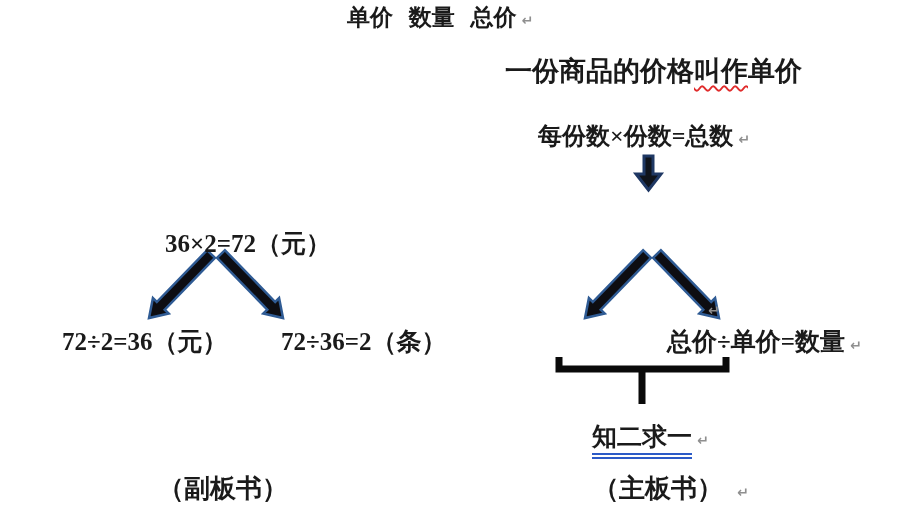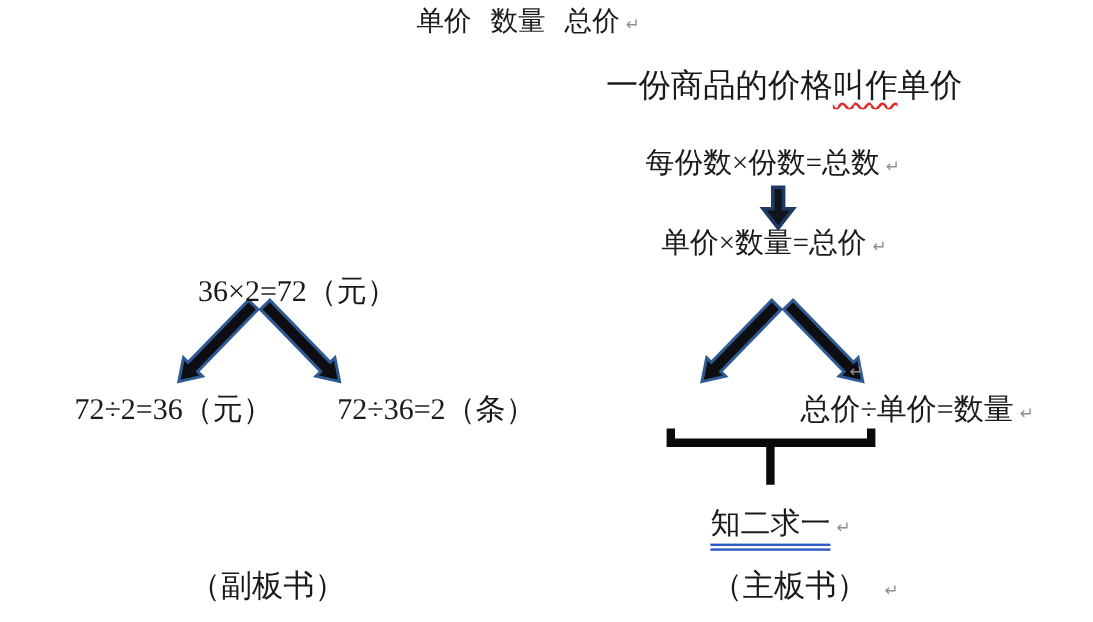--- a/index.html
+++ b/index.html
@@ -3,20 +3,21 @@
 <meta charset="utf-8">
 <style>
   html,body{margin:0;padding:0;background:#ffffff;}
   #canvas{
     position:relative;
     width:911px;height:518px;
     background:#ffffff;
     overflow:hidden;
     font-family:"Liberation Serif","DejaVu Serif",serif;
     color:#1a1a1a;
+    font-weight:bold;
   }
   .txt{position:absolute;white-space:nowrap;line-height:1.25;}
   .t-title   {left:347px;top:4px;  font-size:23px;word-spacing:10px;}
   .t-def     {left:505px;top:55px; font-size:27px;}
   .t-general {left:538px;top:121px;font-size:24px;}
   .t-main    {left:551px;top:188px;font-size:24px;}
   .t-mult    {left:165px;top:188px;font-size:25px;margin-top:40px;}
   .t-divl    {left:62px; top:326px;font-size:25px;}
   .t-divr    {left:257px;top:326px;font-size:25px;margin-left:24px;}
   .t-derl    {left:440px;top:326px;font-size:25px;}
@@ -79,23 +80,20 @@
   </div>
 
   <div class="txt t-general">
     <span>每份数×份数=总数</span><span class="pmark">↵</span>
   </div>
 
   <div class="txt t-def">
     <span>一份商品的价格</span><span class="misspelled">叫作</span><span>单价</span>
   </div>
 
-  <div class="txt t-main">
-    <span>单价×数量=总价</span><span class="pmark">↵</span>
-  </div>
 
   <div class="txt t-mult">
     <span>36×2=72（元）</span>
   </div>
 
   <div class="txt t-divl">
     <span>72÷2=36（元）</span>
   </div>
 
   <div class="txt t-divr">

